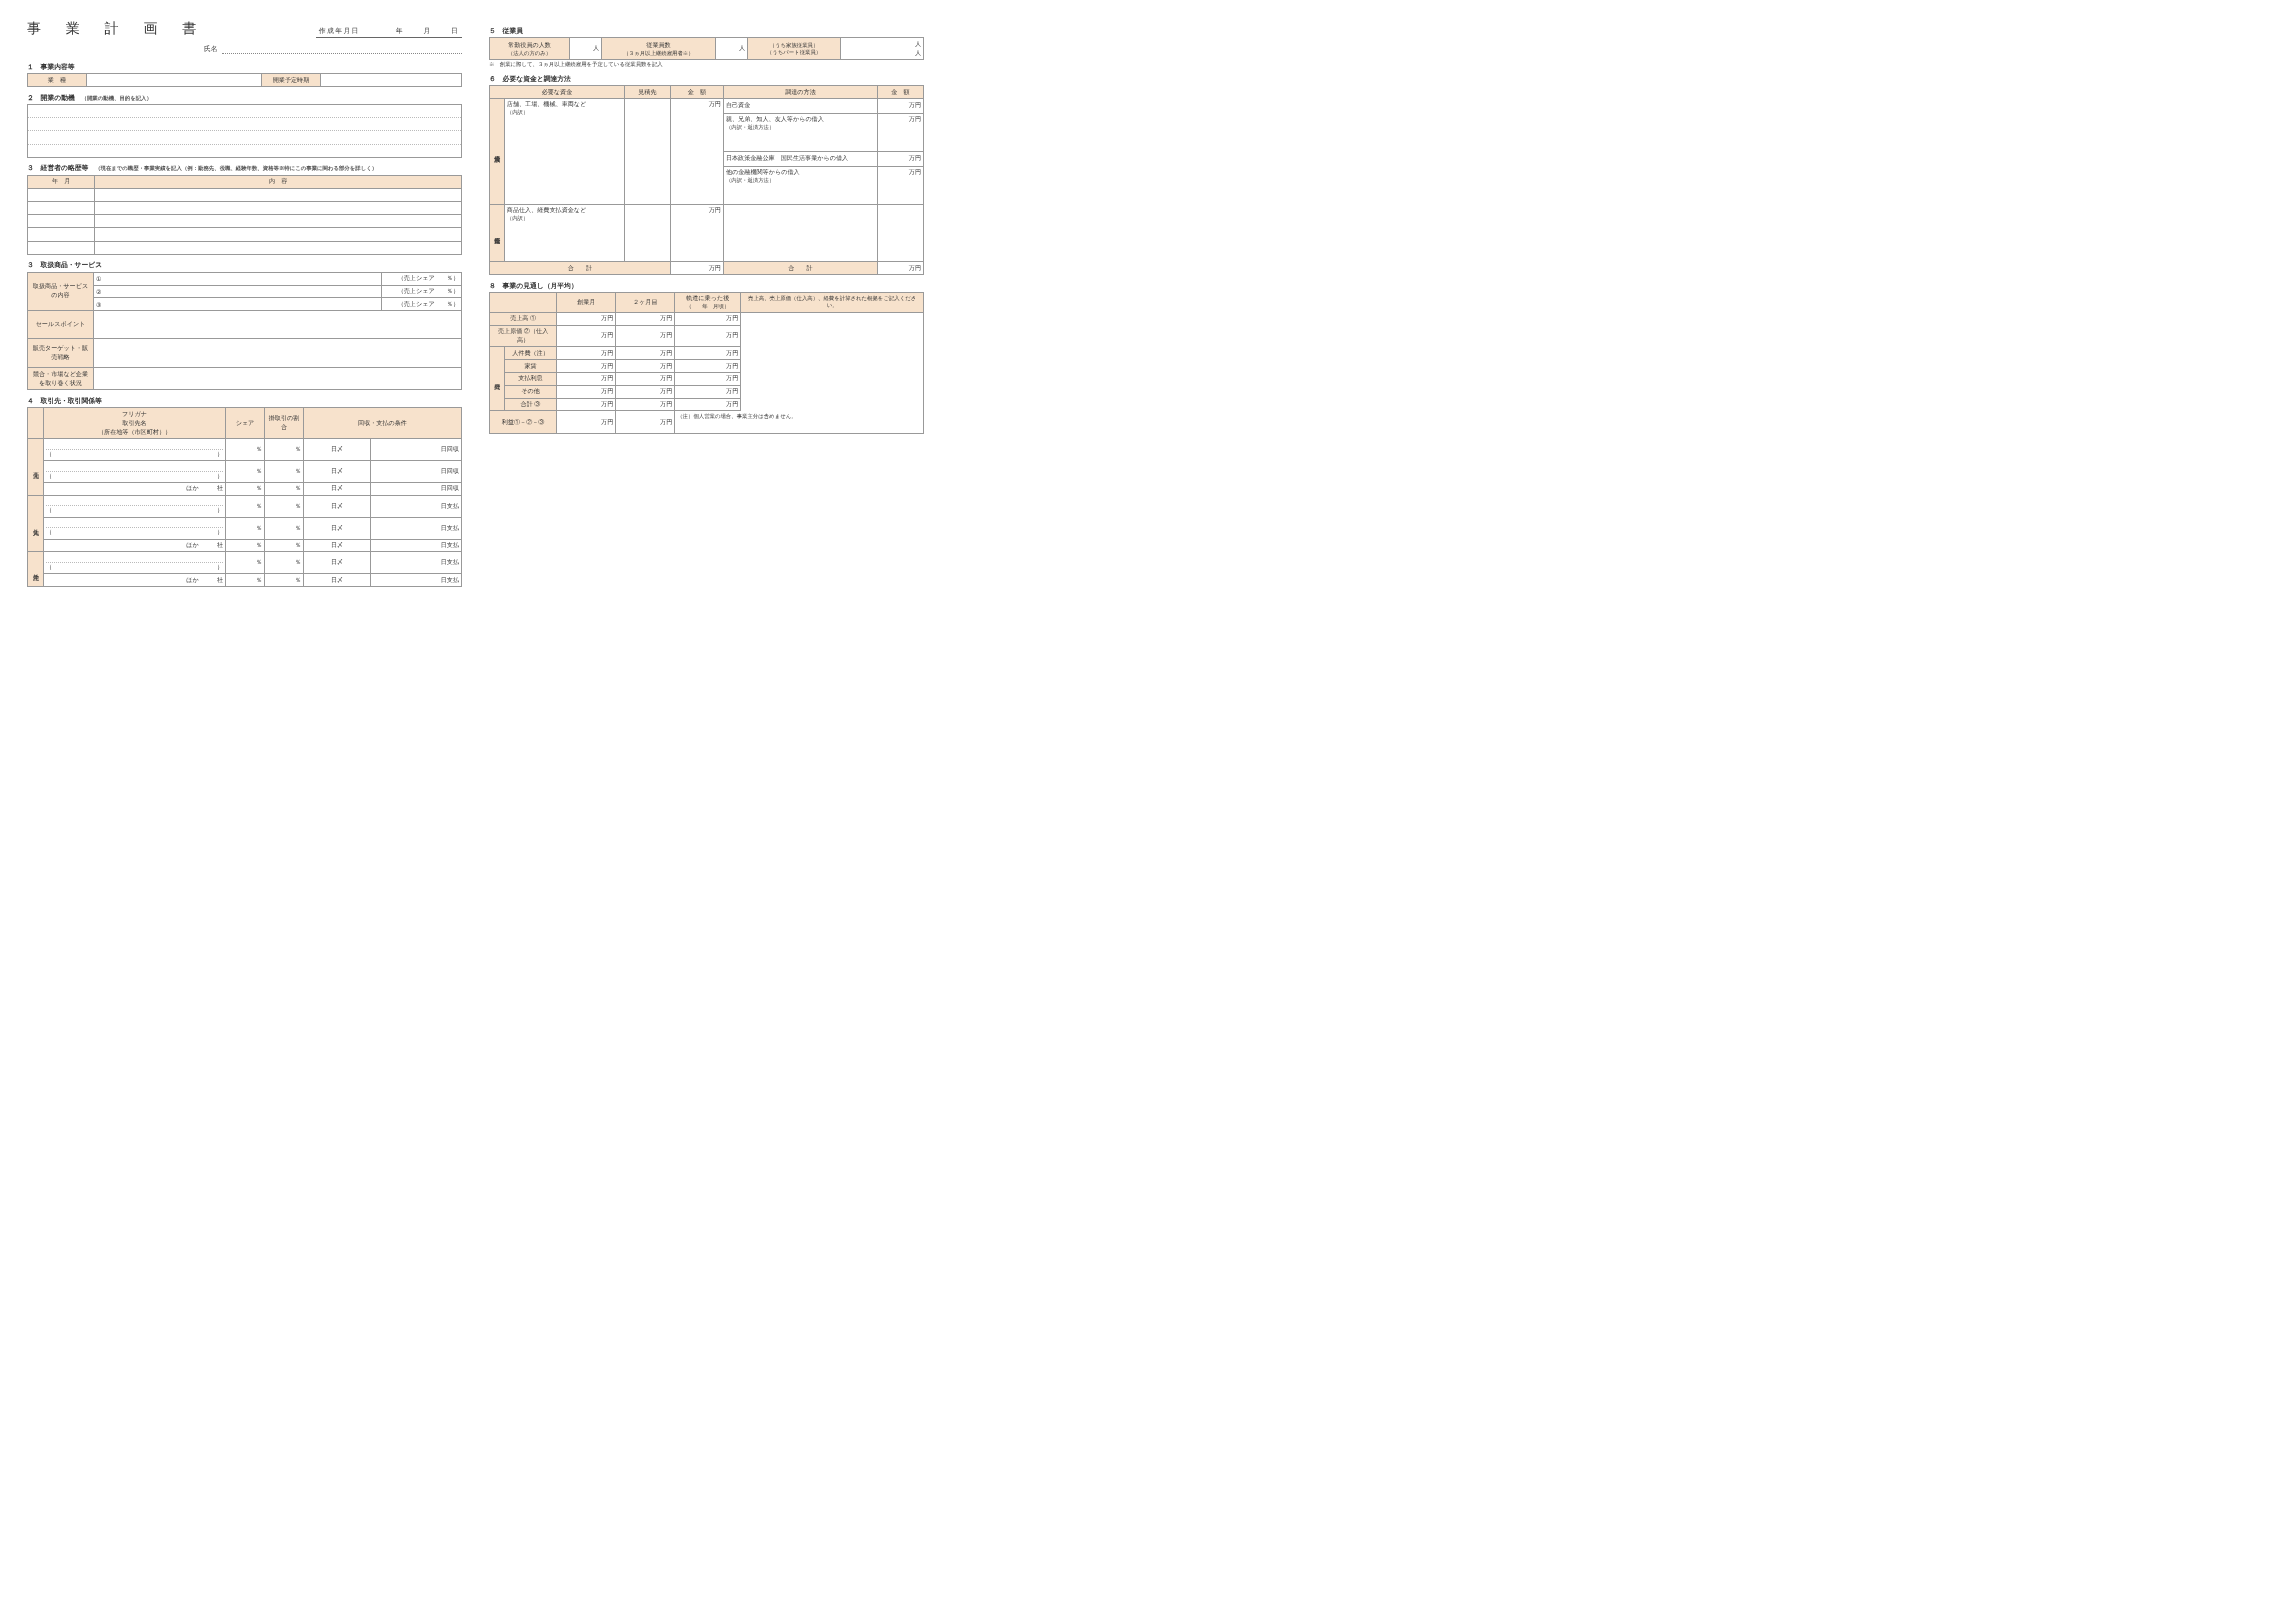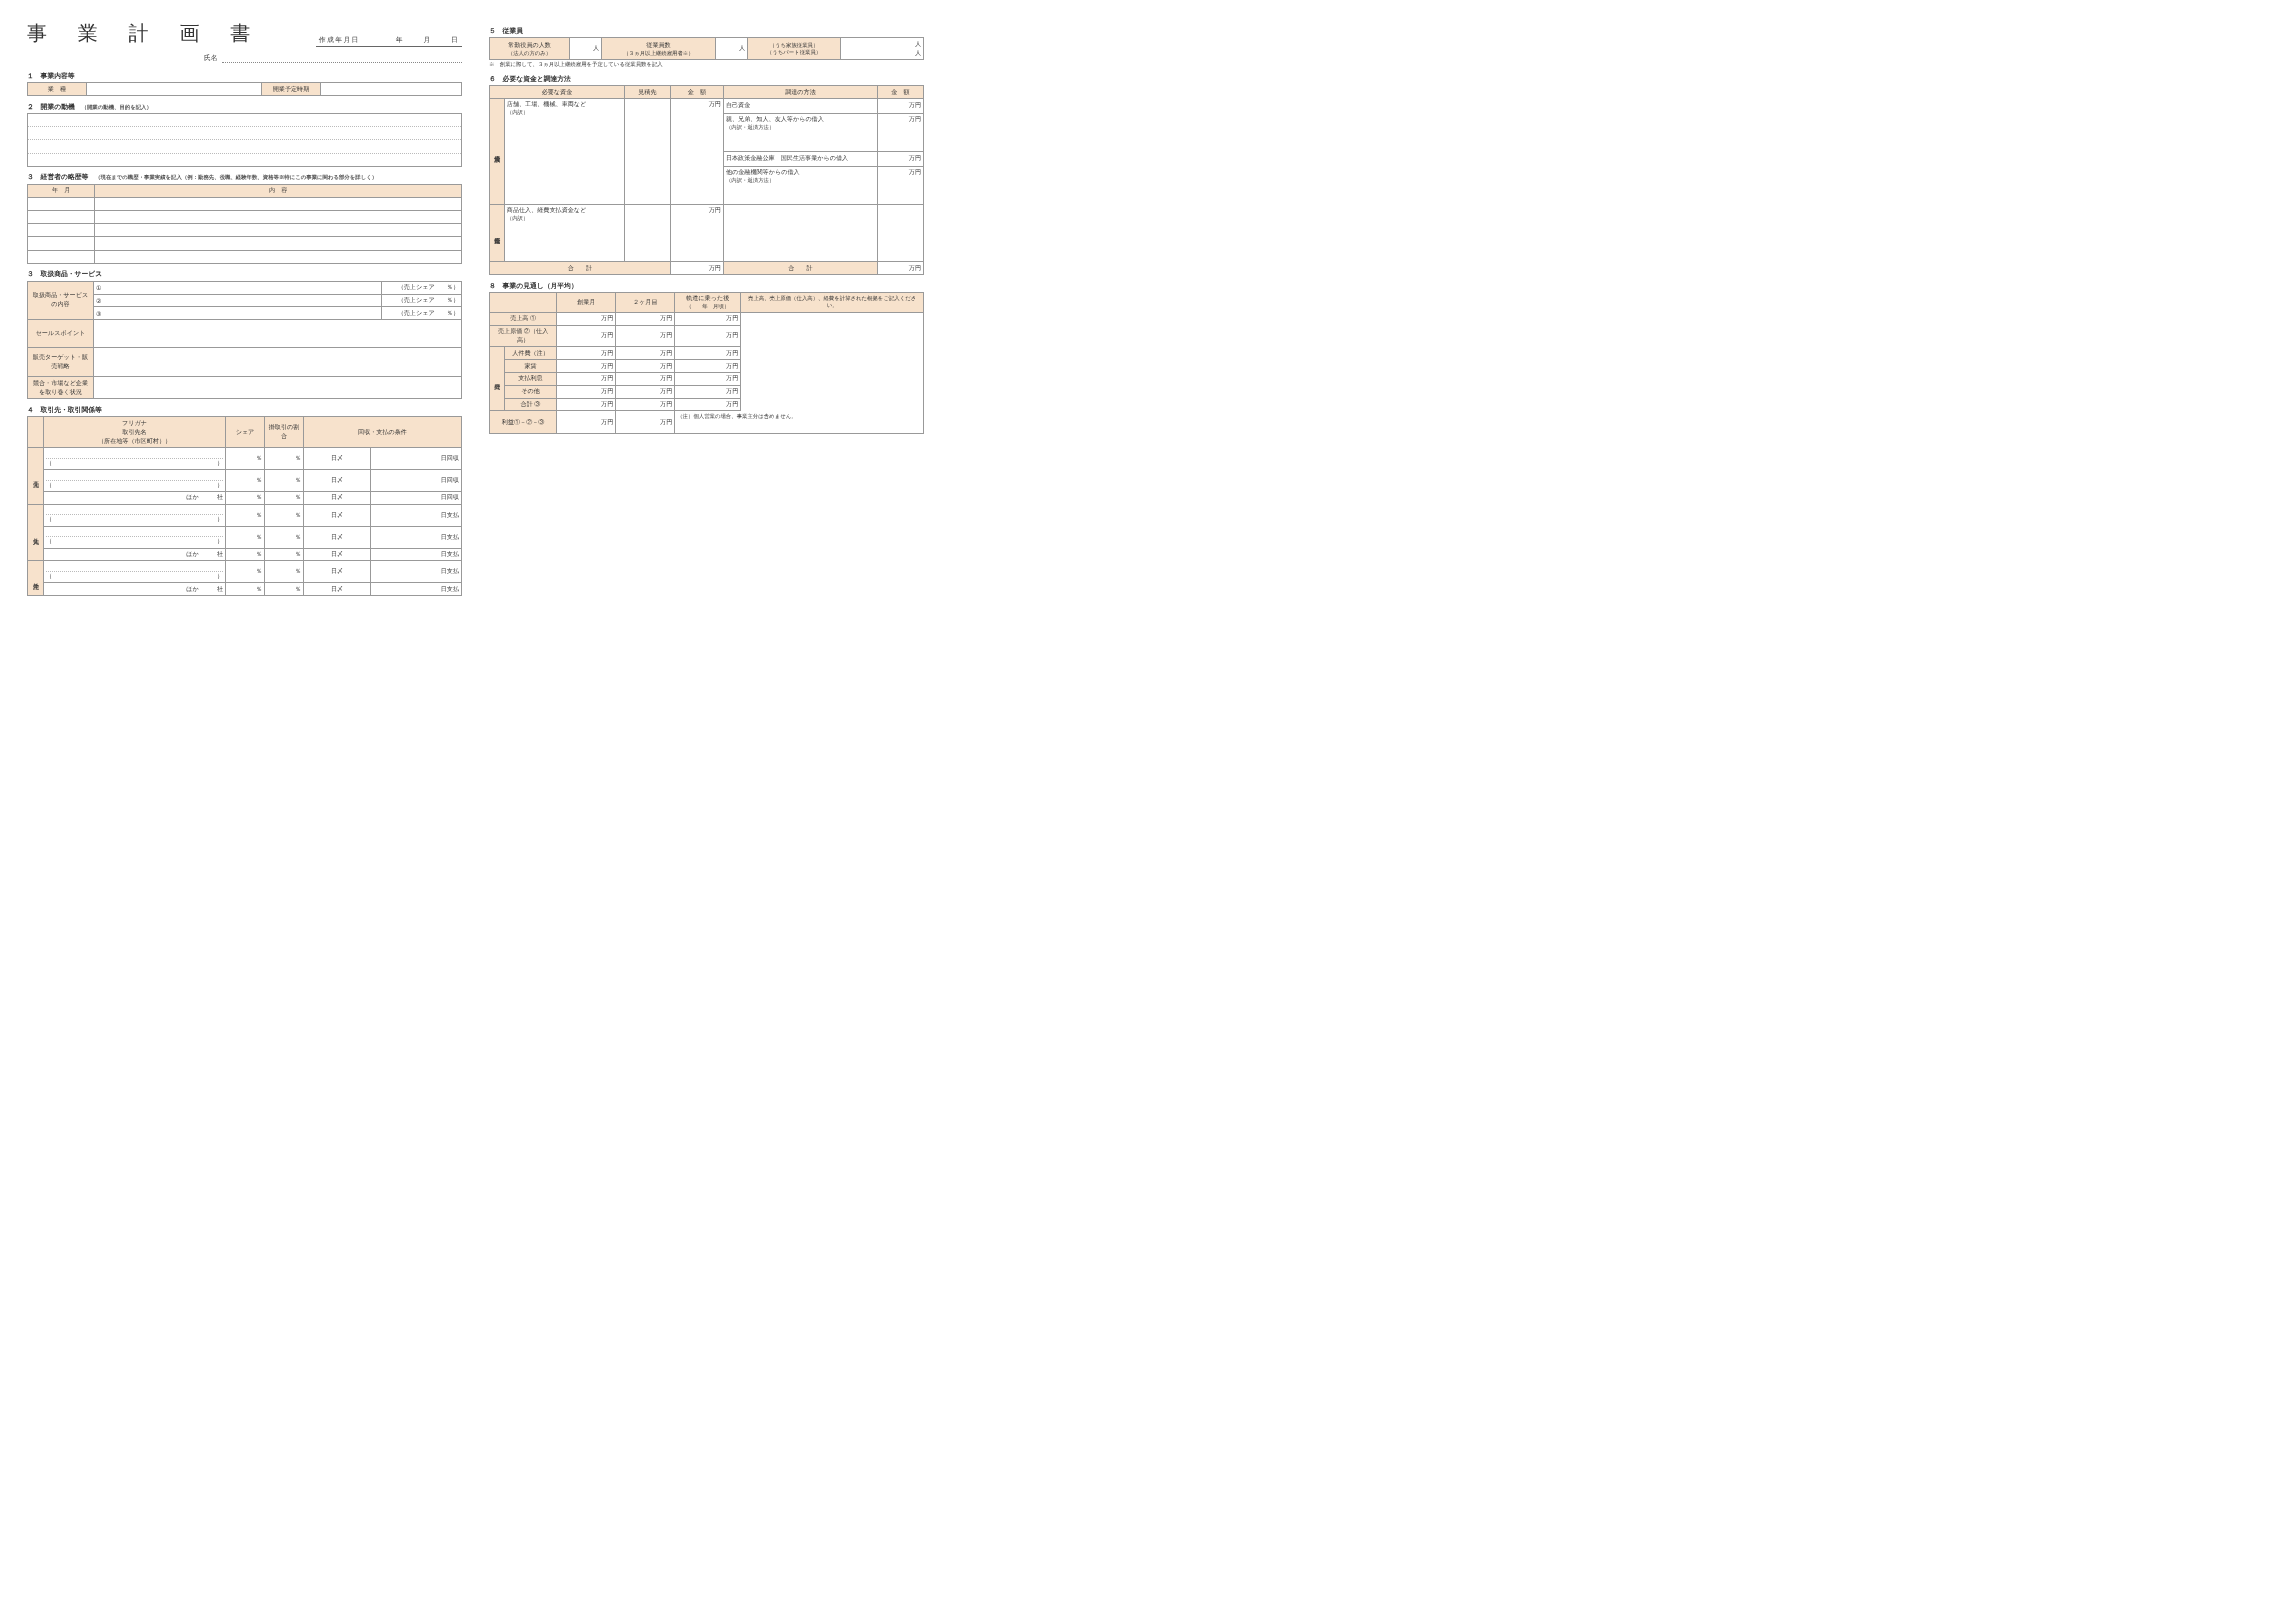--- a/index.html
+++ b/index.html
@@ -1,18 +1,18 @@
 <!DOCTYPE html>
 <html style="font-size:11px"><head>
 <meta charset="utf-8">
 <style>
 body{font-family:"Hiragino Mincho ProN","Yu Mincho","MS Mincho",serif;background:#fff;color:#333;font-size:6.8px;margin:0;padding:20.4px 27px}
 .sheet{display:flex;gap:27px}
 .page{width:435px}
-.doc-title{font-size:20px;letter-spacing:5.4px;font-weight:normal}
+.doc-title{font-size:14px;letter-spacing:5.4px;font-weight:normal}
 .top-row{display:flex;align-items:flex-end;margin-bottom:2.7px}
 .top-row .spacer{flex:1}
 .date-area{font-size:6.8px;border-bottom:0.7px solid #666;padding:0 2.7px 1.4px;letter-spacing:1.4px}
 .name-row{display:flex;align-items:flex-end;margin:5.4px 0 8.2px}
 .name-row .lbl{margin-left:177px;font-size:6.8px}
 .name-row .line{flex:1;border-bottom:0.7px dotted #888;margin-left:4.1px;height:8.2px}
 .sec-title{font-size:6.8px;margin:5.4px 0 1.4px;font-weight:bold}
 table{border-collapse:collapse;width:100%}
 th,td{border:0.7px solid #999;padding:1.4px 2.7px;font-size:6.1px;font-weight:normal}
 .hd{background:#f7e2cc;text-align:center}

